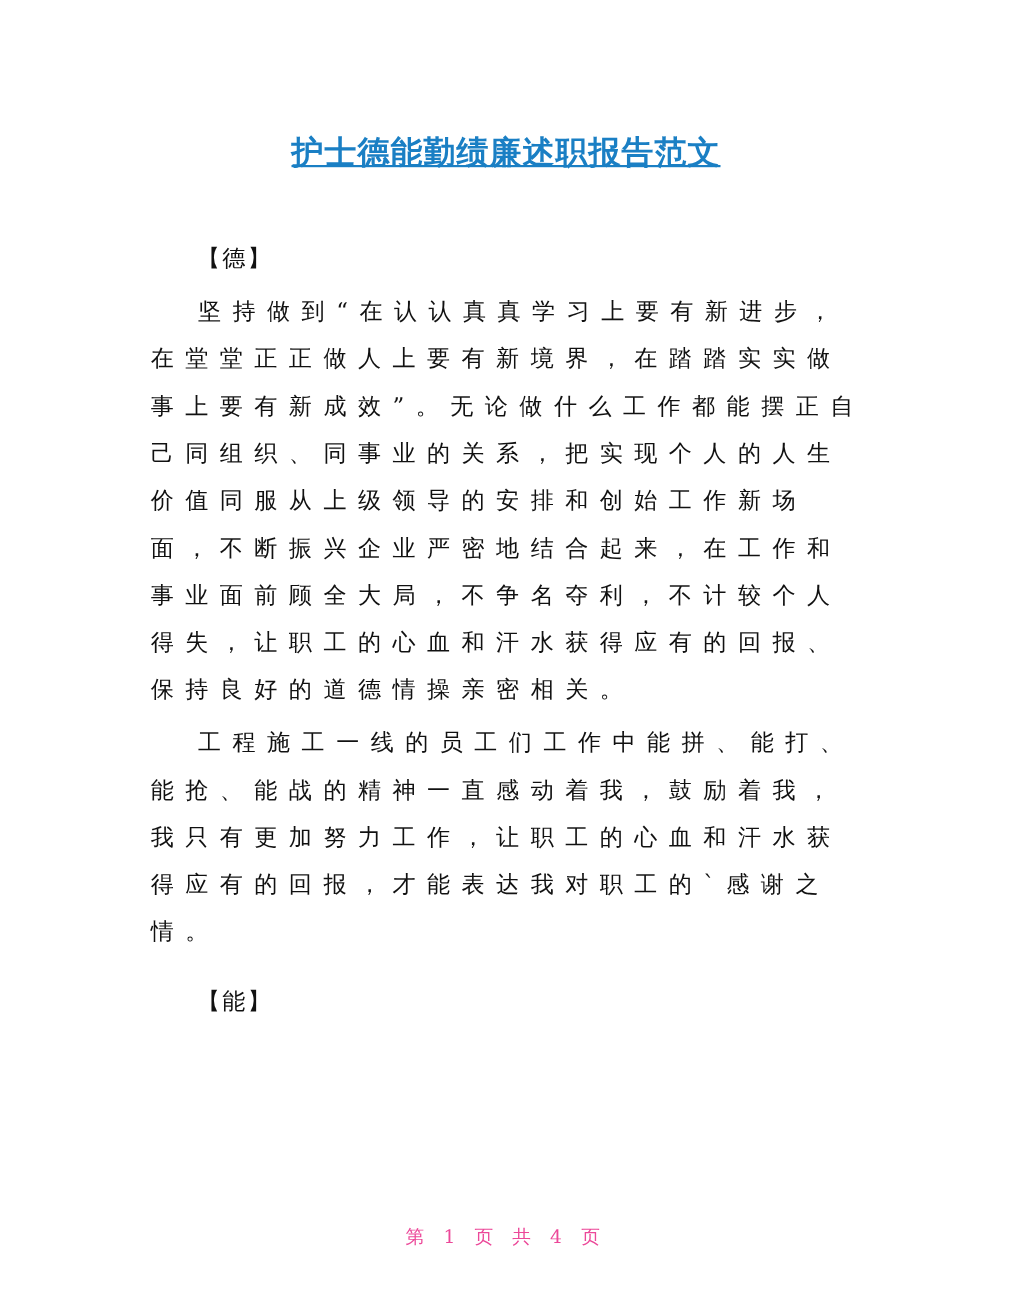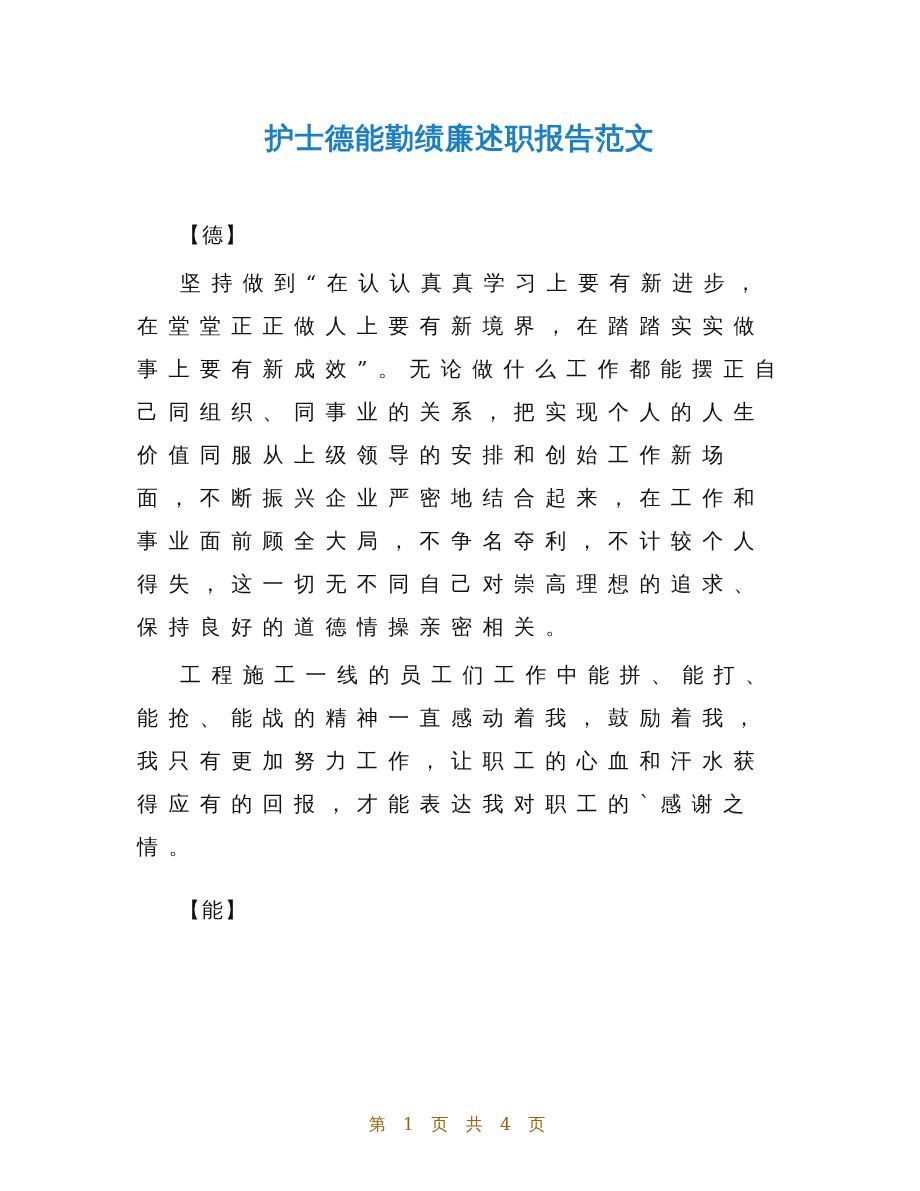--- a/index.html
+++ b/index.html
@@ -27,20 +27,21 @@
     top: 118px;
     left: 0;
     width: 920px;
     text-align: center;
     font-family: "DejaVu Sans", "Liberation Sans", sans-serif;
     font-weight: bold;
     font-size: 29px;
     letter-spacing: 1px;
     color: #1a7fc4;
     line-height: 40px;
+    text-decoration: underline;
   }
   .body-text {
     position: absolute;
     left: 137px;
     top: 214px;
     width: 650px;
     font-size: 21px;
     line-height: 43px;
     letter-spacing: 10.4px;
   }
@@ -59,31 +60,31 @@
     word-break: break-all;
   }
   .para + .heading { margin-top: 20px; }
   .footer {
     position: absolute;
     top: 1113px;
     left: 0;
     width: 920px;
     text-align: center;
     font-size: 17px;
-    color: #a16207;
+    color: #ec4899;
     letter-spacing: 6px;
   }
 </style>
 </head>
 <body>
 
 <div class="page">
   <div class="title">护士德能勤绩廉述职报告范文</div>
 
   <div class="body-text">
     <div class="heading">【德】</div>
-    <p class="para">坚持做到“在认认真真学习上要有新进步，在堂堂正正做人上要有新境界，在踏踏实实做事上要有新成效”。无论做什么工作都能摆正自己同组织、同事业的关系，把实现个人的人生价值同服从上级领导的安排和创始工作新场面，不断振兴企业严密地结合起来，在工作和事业面前顾全大局，不争名夺利，不计较个人得失，这一切无不同自己对崇高理想的追求、保持良好的道德情操亲密相关。</p>
+    <p class="para">坚持做到“在认认真真学习上要有新进步，在堂堂正正做人上要有新境界，在踏踏实实做事上要有新成效”。无论做什么工作都能摆正自己同组织、同事业的关系，把实现个人的人生价值同服从上级领导的安排和创始工作新场面，不断振兴企业严密地结合起来，在工作和事业面前顾全大局，不争名夺利，不计较个人得失，让职工的心血和汗水获得应有的回报、保持良好的道德情操亲密相关。</p>
     <p class="para">工程施工一线的员工们工作中能拼、能打、能抢、能战的精神一直感动着我，鼓励着我，我只有更加努力工作，让职工的心血和汗水获得应有的回报，才能表达我对职工的`感谢之情。</p>
     <div class="heading">【能】</div>
   </div>
 
   <div class="footer">第 1 页 共 4 页</div>
 </div>
 
 </body></html>

